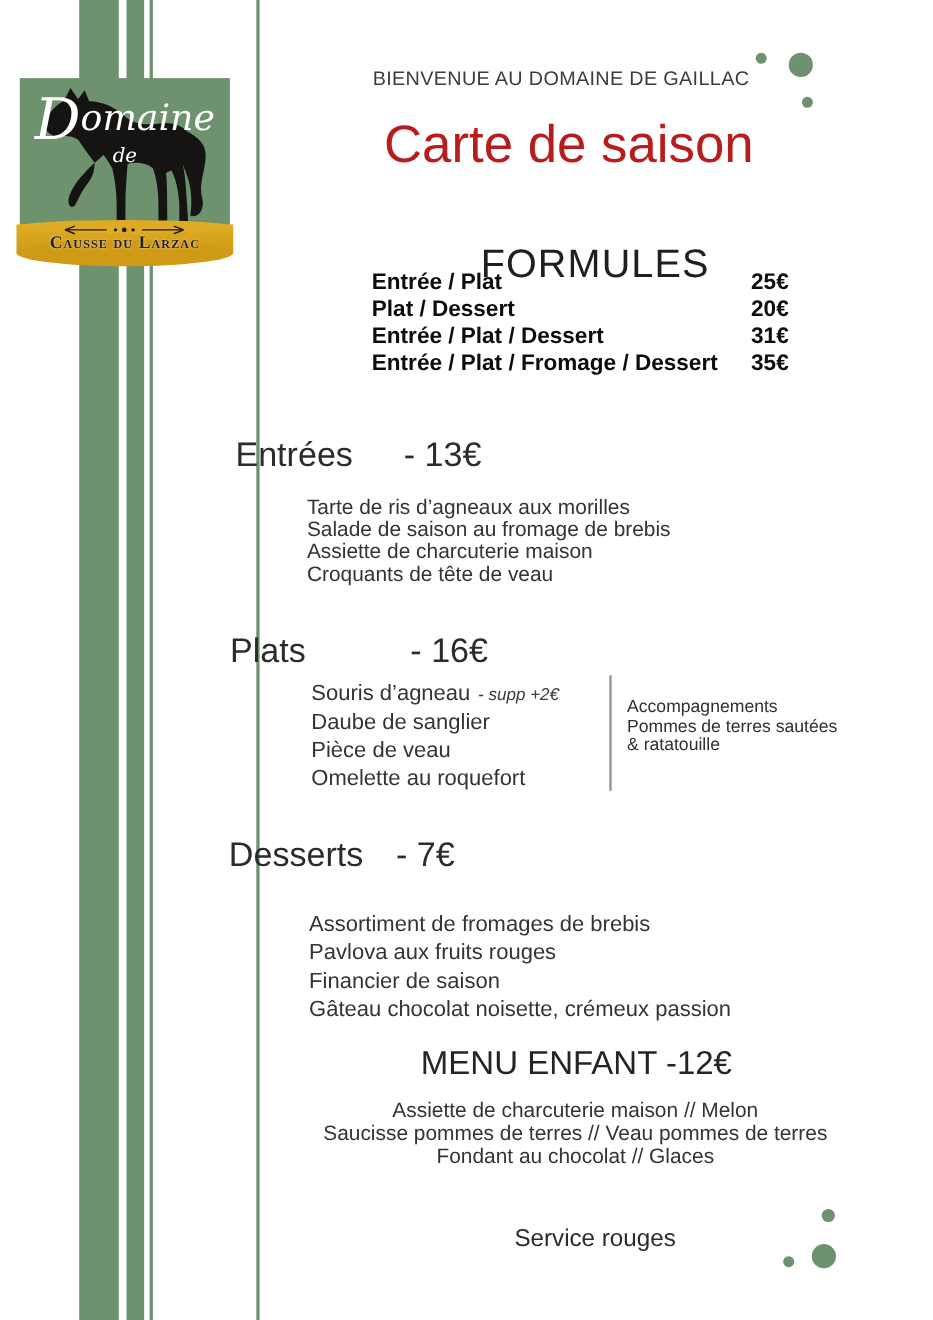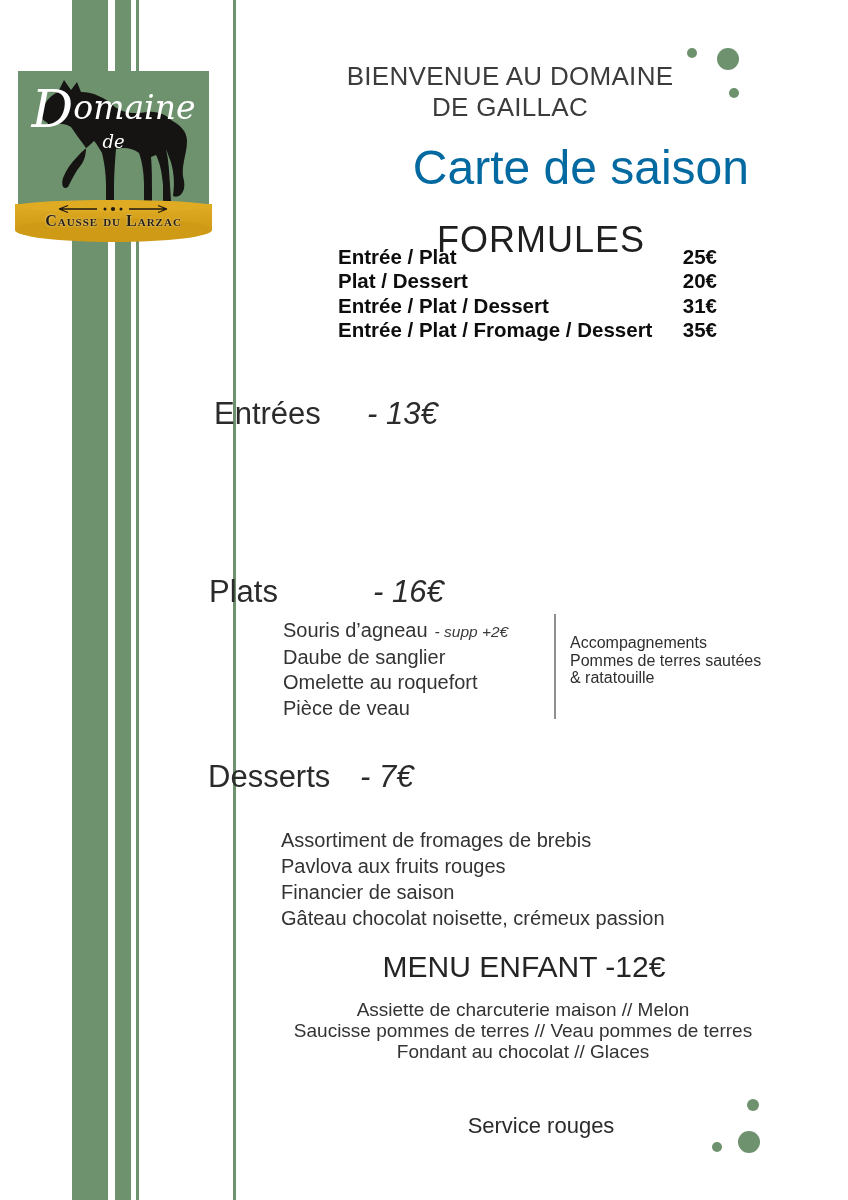--- a/index.html
+++ b/index.html
@@ -32,35 +32,35 @@
   .logo-banner::after  { content:""; position:absolute; left:0; top:14px; width:100%; height:24px;
                  border-radius:50%; background:#cf9a15; }
   .banner-ornament { position:absolute; left:38px; top:0px; z-index:4; }
   .banner-text { position:absolute; left:0; top:8px; width:100%; text-align:center; z-index:4;
                  font-family:"Liberation Serif", serif; font-variant:small-caps; font-weight:bold;
                  font-size:16px; letter-spacing:1px; color:#241e15;
                  text-shadow:0 0 2px rgba(255,250,225,.9); }
 
   
   .welcome { position:absolute; top:61px; left:336px; width:348px; text-align:center;
-             font-size:26px; letter-spacing:.3px; color:#3c3c3c; }
-  .page-title { position:absolute; top:104px; left:349px; width:400px; text-align:right;
-             font-size:48px; color:#0369a1;margin-top:36px; }
+             font-size:18px; letter-spacing:.3px; color:#3c3c3c; }
+  .page-title { position:absolute; top:104px; left:349px; width:400px; text-align:left;
+             font-size:48px; color:#b91c1c; }
 
   
   .formules-title { position:absolute; top:197px; left:354px; width:374px; text-align:center;
              font-size:36px; letter-spacing:1px; color:#1f1f1f;margin-top:22px; }
   .formules { position:absolute; top:245px; left:338px; width:379px;
              font-size:20.5px; font-weight:bold; color:#0d0d0d; }
   .frow { display:flex; justify-content:space-between; line-height:24.4px; }
 
   
   .section-head { position:absolute; font-size:31px; color:#2b2b2b; }
   .sec-name  { position:absolute; left:0; white-space:nowrap; }
-  .sec-price { position:absolute; white-space:nowrap;font-style:italic; }
+  .sec-price { position:absolute; white-space:nowrap; }
   .menu-list { position:absolute; color:#333333; }
   .list-entrees  { left:279px; top:452px; font-size:19px;  line-height:20.2px; }
   .list-plats    { left:283px; top:618px; font-size:20px;  line-height:25.5px; }
   .list-desserts { left:281px; top:827px; font-size:20px;  line-height:26px; }
   .note { font-size:15.5px; color:#3a3a3a; margin-left:7px;font-style:italic; }
   .divider { position:absolute; left:554px; top:614px; width:1.5px; height:105px; background:#8f8f8f; }
   .accomp { position:absolute; left:570px; top:634px; font-size:16px; line-height:17.6px; color:#2f2f2f; }
 
   
   .enfant-title { position:absolute; top:950px; left:267px; width:514px; text-align:center;
@@ -147,30 +147,36 @@
     <div class="frow">
       <span>Entrée / Plat / Fromage / Dessert</span>
       <span>35€</span>
     </div>
   </div>
 
   <div class="section-head" style="left:214px; top:396px;">
     <span class="sec-name">Entrées</span>
     <span class="sec-price" style="left:153px;">- 13€</span>
   </div>
+  <div class="menu-list list-entrees">
+    <div>Tarte de ris d’agneaux aux morilles</div>
+    <div>Salade de saison au fromage de brebis</div>
+    <div>Assiette de charcuterie maison</div>
+    <div>Croquants de tête de veau</div>
+  </div>
 
   <div class="section-head" style="left:209px; top:574px;">
     <span class="sec-name">Plats</span>
     <span class="sec-price" style="left:164px;">- 16€</span>
   </div>
   <div class="menu-list list-plats">
     <div><span>Souris d’agneau</span><span class="note">- supp +2€</span></div>
     <div>Daube de sanglier</div>
+    <div>Pièce de veau</div>
     <div>Omelette au roquefort</div>
-    <div>Pièce de veau</div>
   </div>
   <div class="divider"></div>
   <div class="accomp">
     <div>Accompagnements</div>
     <div>Pommes de terres sautées</div>
     <div>&amp; ratatouille</div>
   </div>
 
   <div class="section-head" style="left:208px; top:759px;">
     <span class="sec-name">Desserts</span>

